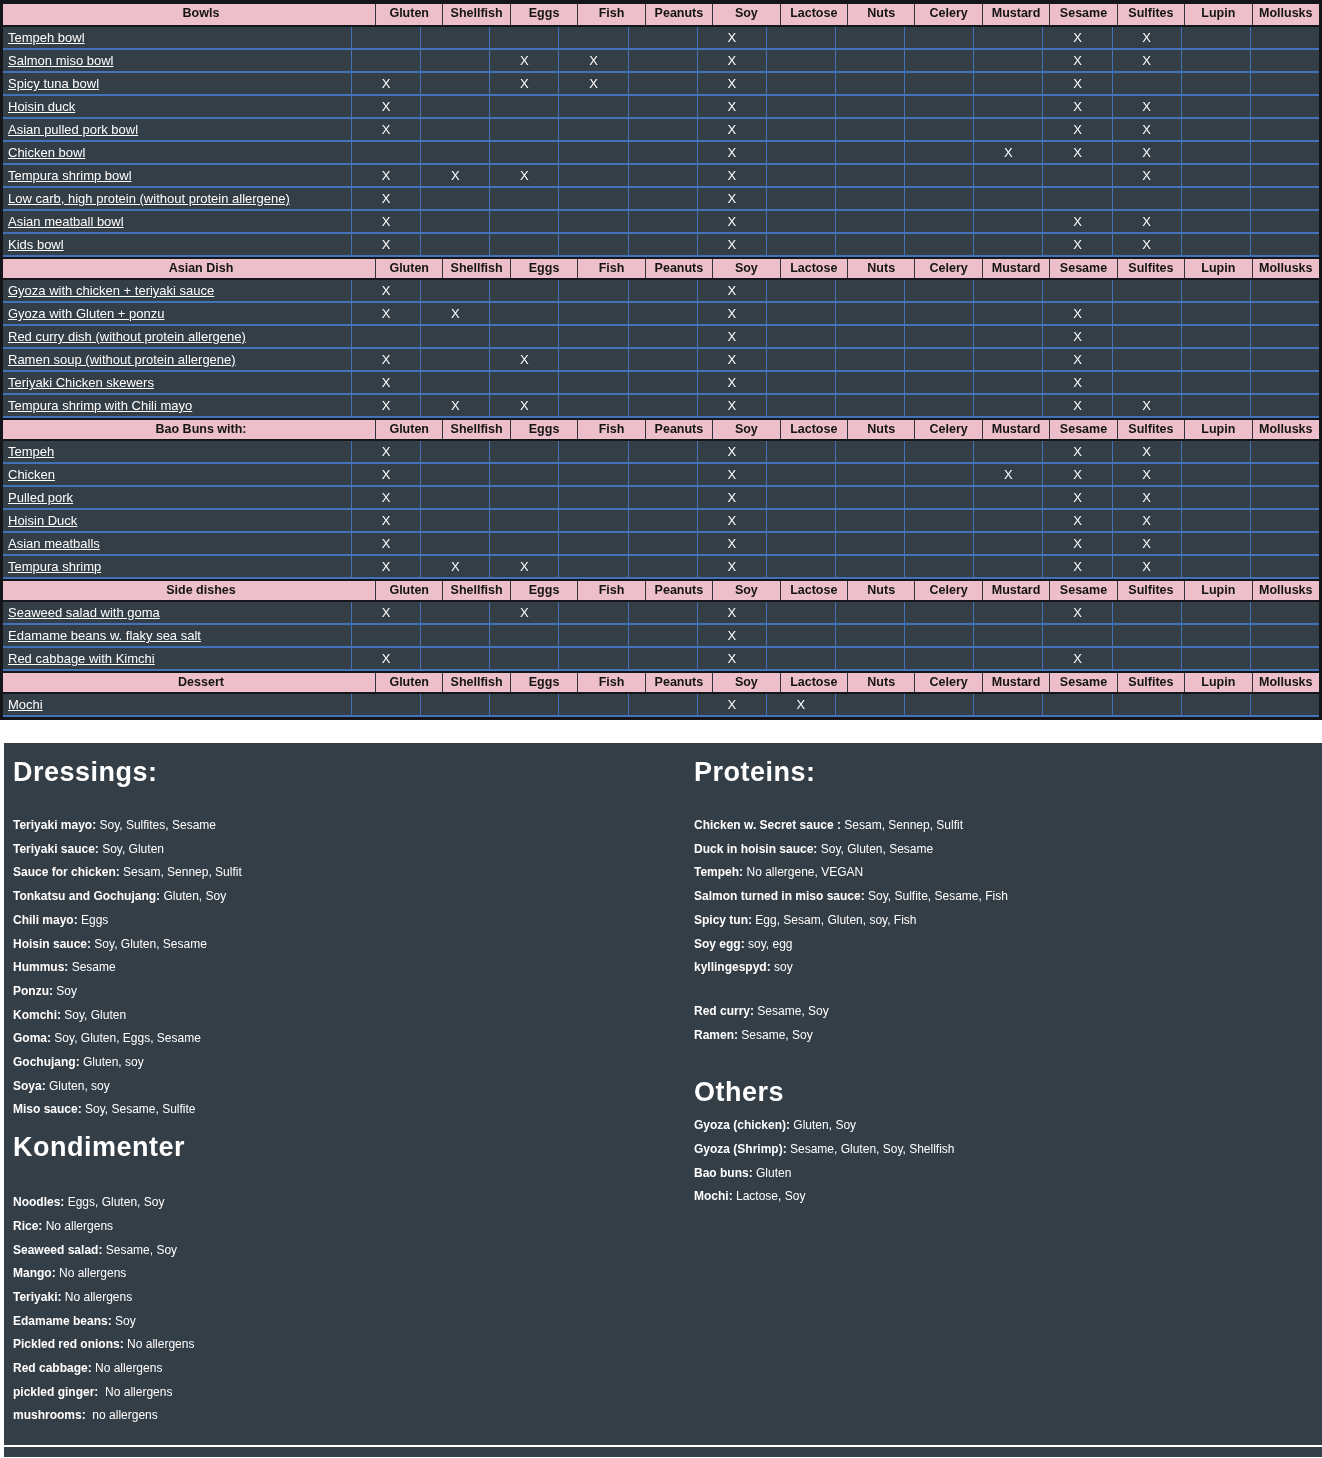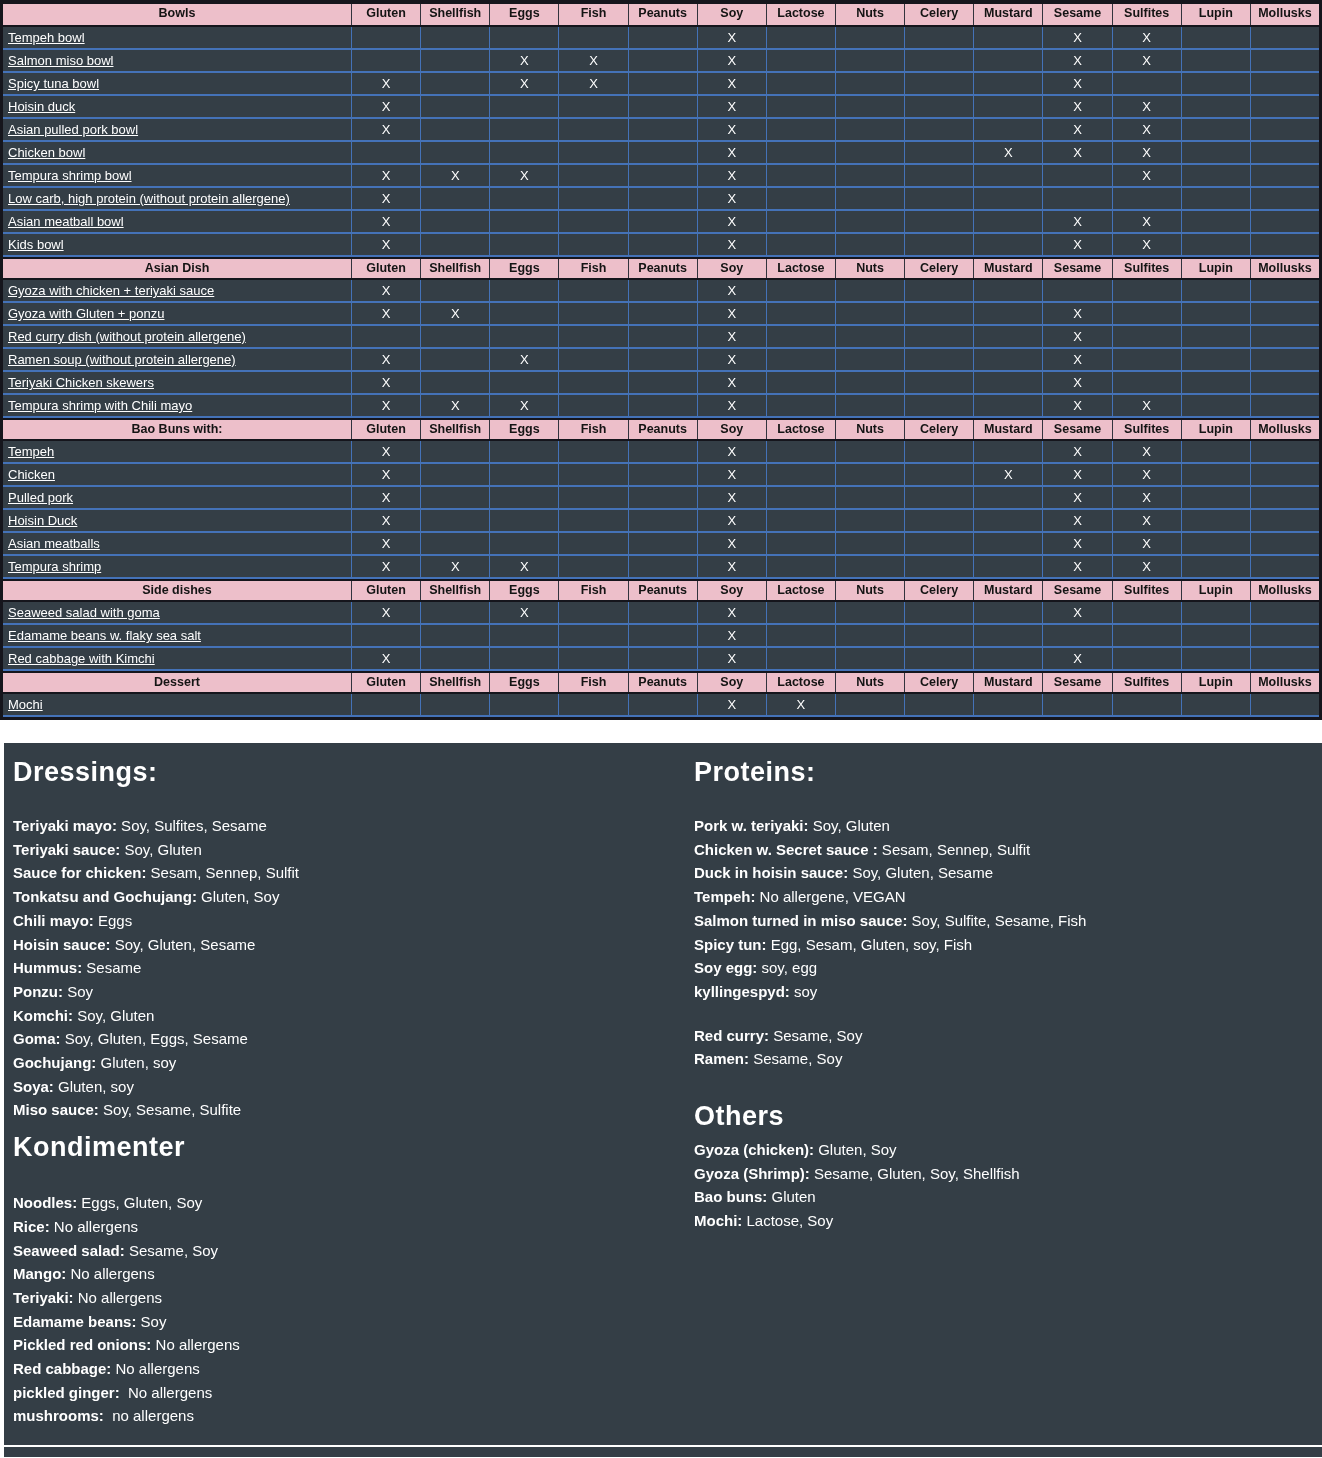--- a/index.html
+++ b/index.html
@@ -22,20 +22,21 @@
   }
   .row{
     display:grid;
     grid-template-columns:348px repeat(14,1fr);
     height:23px;box-sizing:border-box;
   }
   .hdr-row{
     background:var(--pink);
     border-top:2px solid var(--dark);
     border-bottom:2px solid var(--dark);
+    padding-left:24px;
   }
   .allergen-table .hdr-row:first-child{border-top:none;}
   .hdr-cell{
     font-weight:700;font-size:12.5px;color:#141414;
     text-align:center;line-height:19px;
     border-left:1px solid #33333d;
     overflow:hidden;white-space:nowrap;
   }
   .hdr-cell:first-child{border-left:none;}
   .data-row{border-bottom:2px solid var(--blue);}
@@ -53,21 +54,21 @@
     background:var(--slate);color:#ffffff;
     display:flex;padding-top:14px;
   }
   .col-left{width:690px;box-sizing:border-box;padding-left:9px;}
   .col-right{flex:1;box-sizing:border-box;padding-right:10px;}
   .panel-heading{
     font-size:27px;font-weight:700;margin:0;line-height:31px;
     letter-spacing:.5px;
   }
   .list{margin-top:26px;}
-  .list .entry{font-size:15px;line-height:23.7px;white-space:pre-wrap;}
+  .list .entry{font-size:12px;line-height:23.7px;white-space:pre-wrap;}
   .entry b{font-weight:700;}
   .heading-kondimenter{margin-top:10px;}
   .list-kondimenter{margin-top:28px;}
   .list-proteins-extra{margin-top:20px;}
   .heading-others{margin-top:30px;}
   .list-others{margin-top:6px;}
   
   .bottom-strip{
     margin-left:4px;margin-top:2px;
     width:1318px;height:10px;background:var(--slate);
@@ -634,21 +635,20 @@
         <div class="entry"><b>Edamame beans:</b> Soy</div>
         <div class="entry"><b>Pickled red onions:</b> No allergens</div>
         <div class="entry"><b>Red cabbage:</b> No allergens</div>
         <div class="entry"><b>pickled ginger:</b> &nbsp;No allergens</div>
         <div class="entry"><b>mushrooms:</b> &nbsp;no allergens</div>
       </div>
   </div>
   <div class="col-right">
     <h2 class="panel-heading">Proteins:</h2>
     <div class="list" id="proteins-list">
-        <div class="entry"><b>Pork w. teriyaki:</b> Soy, Gluten</div>
         <div class="entry"><b>Chicken w. Secret sauce :</b> Sesam, Sennep, Sulfit</div>
         <div class="entry"><b>Duck in hoisin sauce:</b> Soy, Gluten, Sesame</div>
         <div class="entry"><b>Tempeh:</b> No allergene, VEGAN</div>
         <div class="entry"><b>Salmon turned in miso sauce:</b> Soy, Sulfite, Sesame, Fish</div>
         <div class="entry"><b>Spicy tun:</b> Egg, Sesam, Gluten, soy, Fish</div>
         <div class="entry"><b>Soy egg:</b> soy, egg</div>
         <div class="entry"><b>kyllingespyd:</b> soy</div>
       </div>
     <div class="list list-proteins-extra" id="proteins-extra-list">
         <div class="entry"><b>Red curry:</b> Sesame, Soy</div>

